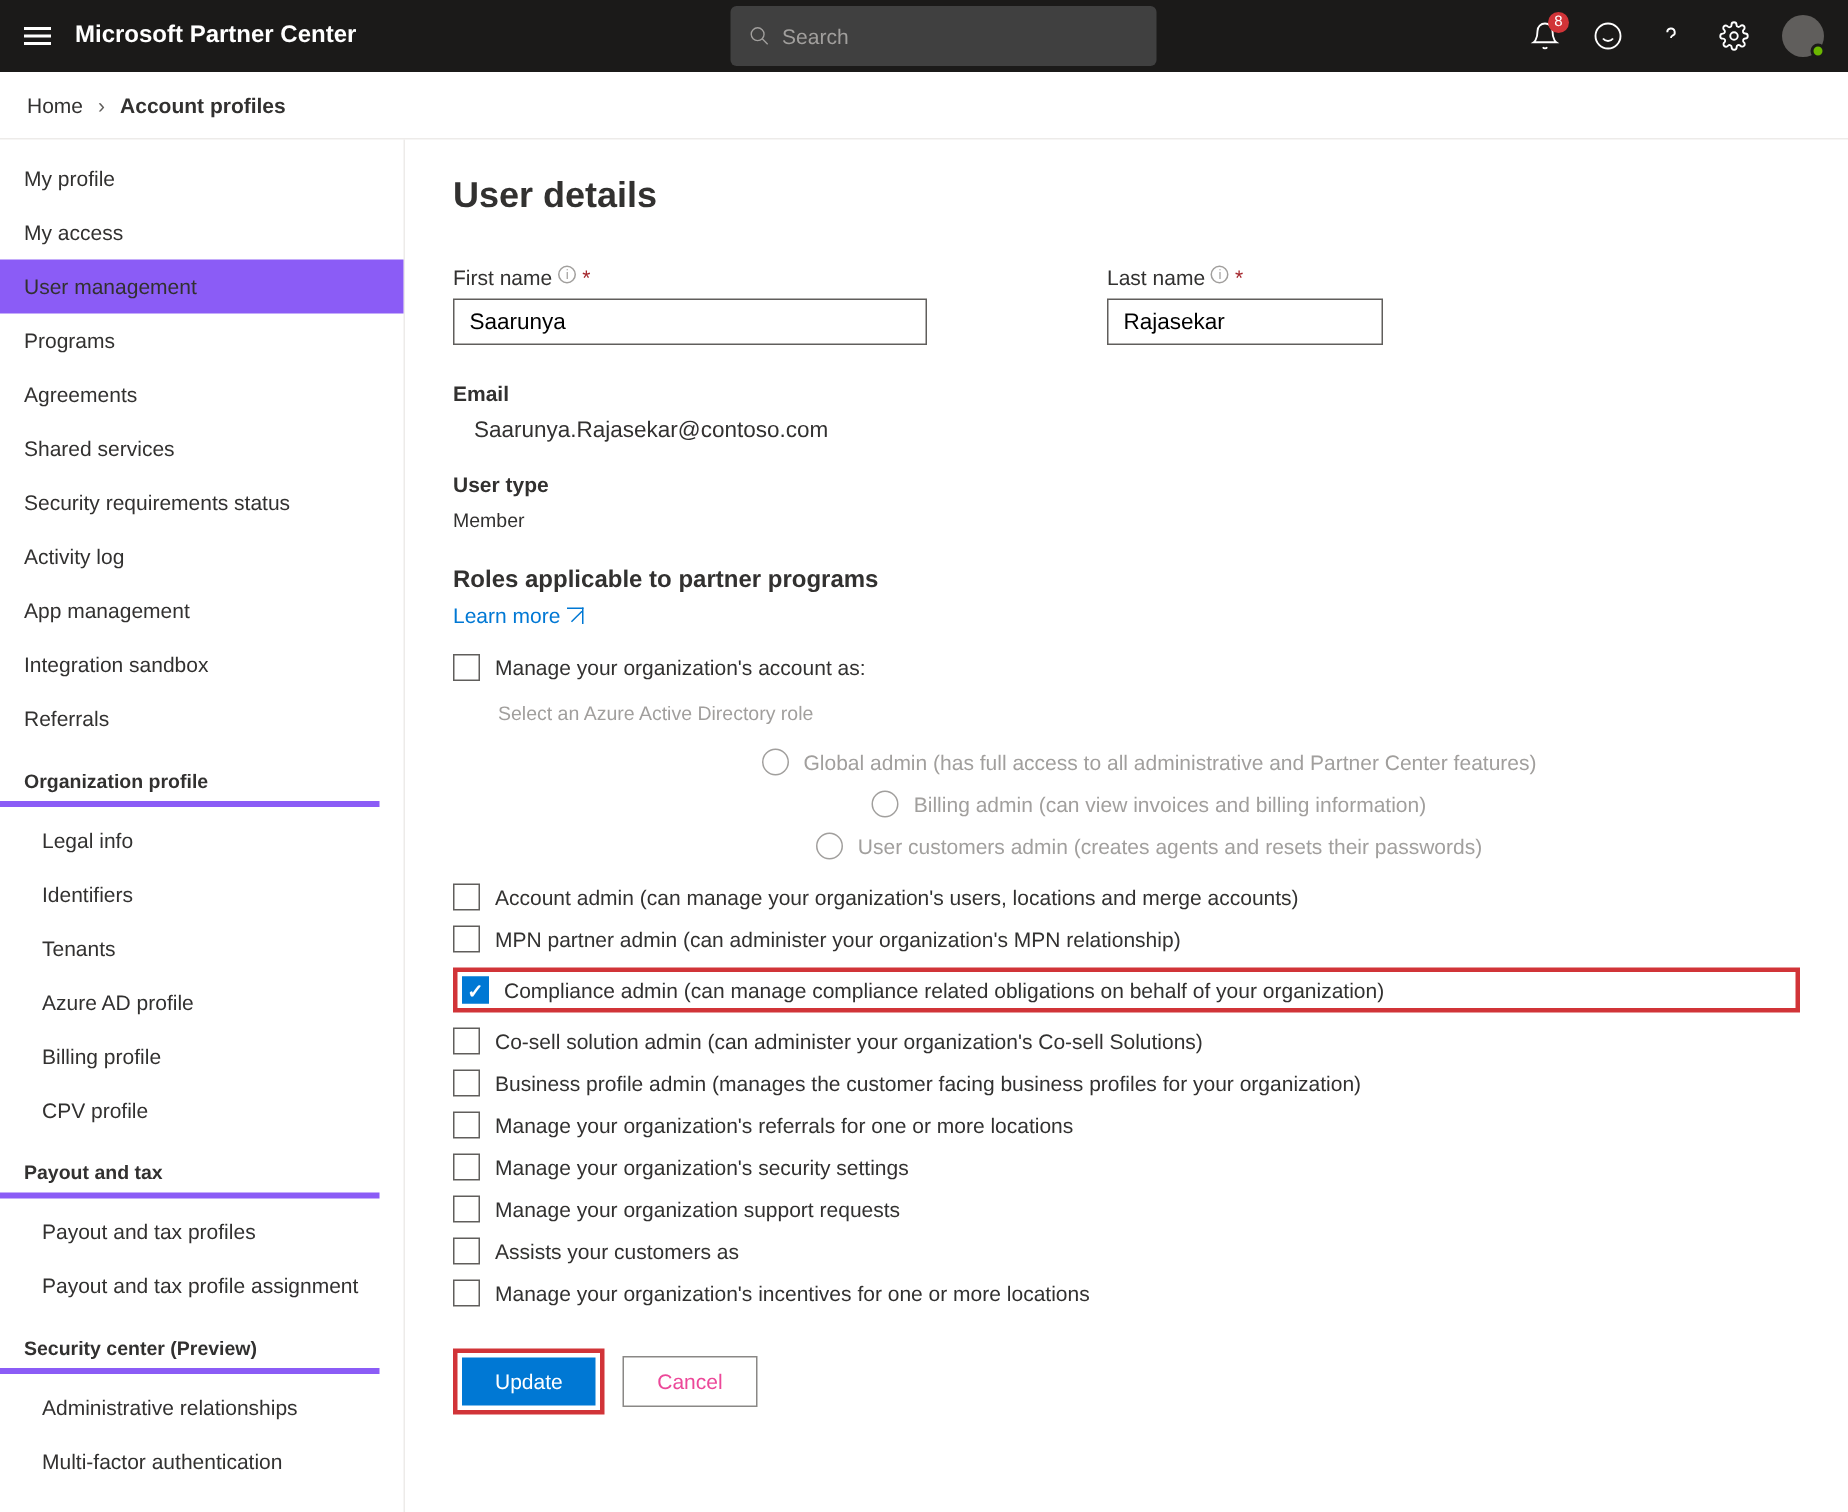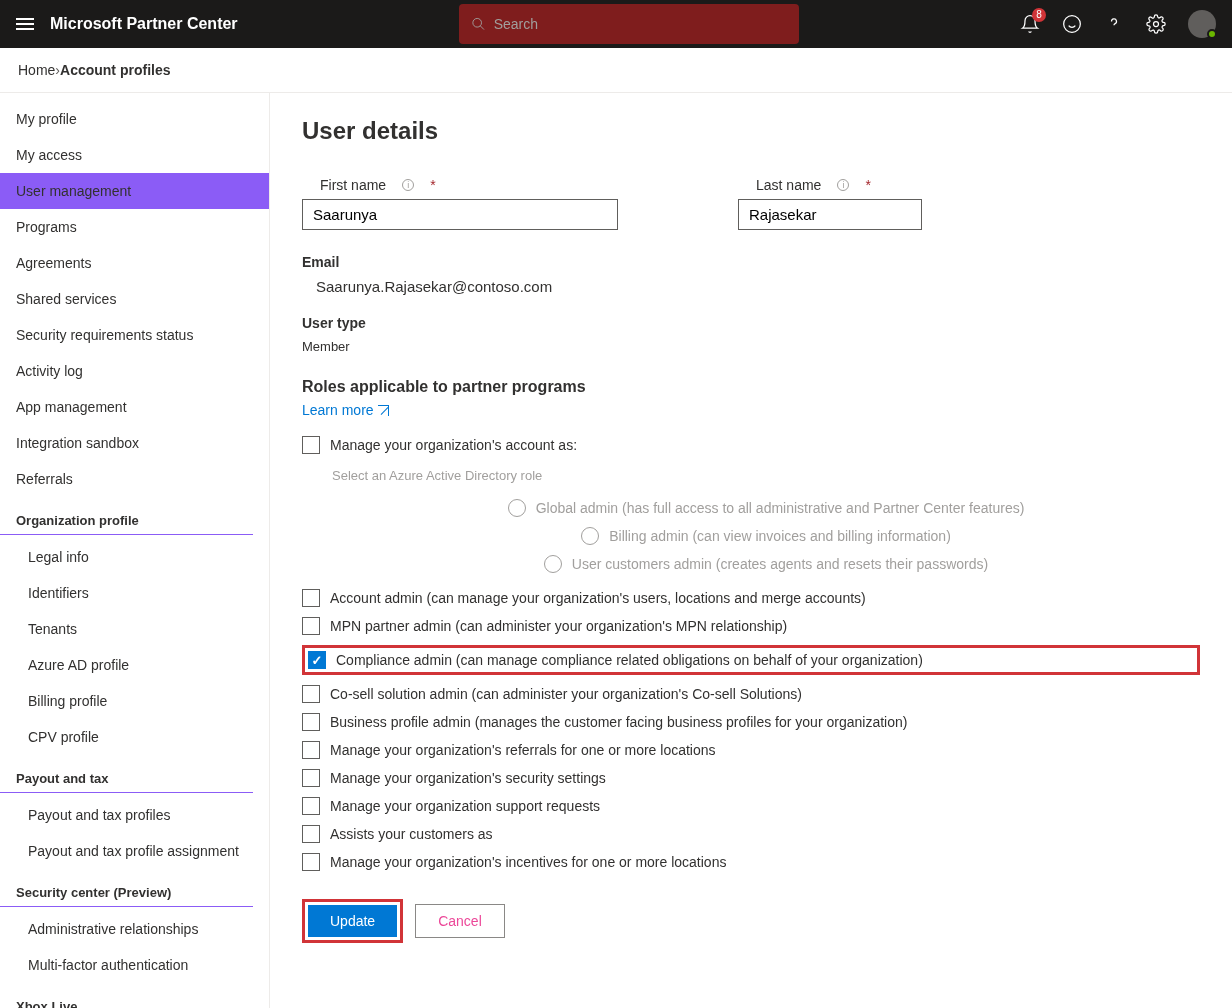--- a/index.html
+++ b/index.html
@@ -5,51 +5,51 @@
     * { margin: 0; padding: 0; box-sizing: border-box; }
     body { font-family: "Segoe UI", -apple-system, sans-serif; font-size: 14px; color: #323130; background: #fff; width: 1232px; }
     
     
     .header { background: #1b1a19; color: #fff; height: 48px; display: flex; align-items: center; padding: 0 16px; }
     .header-left { display: flex; align-items: center; gap: 16px; flex: 0 0 auto; }
     .menu-icon { cursor: pointer; display: flex; flex-direction: column; gap: 3px; width: 18px; }
     .menu-icon span { display: block; height: 2px; background: #fff; }
     .app-title { font-size: 16px; font-weight: 600; }
     .header-center { flex: 1; display: flex; justify-content: center; }
-    .search-box { background: #7f1d1d; border-radius: 4px; display: flex; align-items: center; padding: 12px 12px; width: 340px; gap: 8px; }
+    .search-box { background: #404040; border-radius: 4px; display: flex; align-items: center; padding: 12px 12px; width: 284px; gap: 8px; }
     .search-box input { background: transparent; border: none; color: #fff; outline: none; font-size: 14px; width: 100%; }
     .search-box input::placeholder { color: #a19f9d; }
     .search-icon-svg { width: 16px; height: 16px; fill: none; stroke: #a19f9d; stroke-width: 1.5; }
     .header-right { display: flex; align-items: center; gap: 22px; flex: 0 0 auto; }
     .header-icon { cursor: pointer; font-size: 18px; color: #fff; position: relative; display: flex; align-items: center; }
     .badge { position: absolute; background: #d13438; color: #fff; font-size: 10px; border-radius: 8px; padding: 0 4px; top: -6px; right: -6px; min-width: 14px; text-align: center; line-height: 14px; }
     .avatar { width: 28px; height: 28px; border-radius: 50%; background: #605e5c; position: relative; }
     .status-dot { width: 10px; height: 10px; border-radius: 50%; background: #6bb700; position: absolute; bottom: -1px; right: -1px; border: 2px solid #1b1a19; }
     .icon-svg { width: 20px; height: 20px; fill: none; stroke: #fff; stroke-width: 1.5; }
     
     
-    .breadcrumb { padding: 14px 18px; border-bottom: 1px solid #edebe9; font-size: 14px; display: flex; align-items: center; }
+    .breadcrumb { padding: 14px 18px; border-bottom: 1px solid #edebe9; font-size: 14px; display: flex; align-items: center; gap: 10px; }
     .breadcrumb a { color: #323130; text-decoration: none; }
     .breadcrumb .sep { color: #605e5c; }
     .breadcrumb .current { font-weight: 600; }
     
     
     .main-layout { display: flex; }
     .sidebar { width: 270px; border-right: 1px solid #edebe9; padding-top: 8px; min-height: 920px; }
     .side-item { padding: 10px 16px; cursor: pointer; font-size: 14px; color: #323130; }
     .side-item.active { background: #8b5cf6; font-weight: 400; }
-    .side-header { padding: 12px 16px 6px 16px; font-size: 13px; font-weight: 600; color: #323130; border-bottom: 1px solid #8b5cf6; margin: 4px 16px 4px 0; }
+    .side-header { padding: 12px 16px 6px 16px; font-size: 13px; font-weight: 600; color: #323130; border-bottom: 4px solid #8b5cf6; margin: 4px 16px 4px 0; }
     .side-sub { padding: 10px 16px 10px 28px; cursor: pointer; font-size: 14px; color: #323130; }
     
     
     .content { flex: 1; padding: 24px 32px; }
     .page-title { font-size: 24px; font-weight: 600; margin-bottom: 32px; }
     .form-row { display: flex; gap: 120px; margin-bottom: 24px; }
     .form-group { display: flex; flex-direction: column; }
-    .form-label { font-size: 14px; margin-bottom: 6px; display: flex; align-items: center; gap: 16px; margin-left: 18px; }
+    .form-label { font-size: 14px; margin-bottom: 6px; display: flex; gap: 4px; }
     .req { color: #a4262c; }
     .info-i { width: 12px; height: 12px; border: 1px solid #a19f9d; border-radius: 50%; display: inline-flex; align-items: center; justify-content: center; font-size: 9px; color: #a19f9d; }
     .text-input { border: 1px solid #605e5c; padding: 6px 10px; font-size: 15px; width: 316px; }
     .text-input.short { width: 184px; }
     .static-label { font-size: 14px; font-weight: 600; margin-bottom: 8px; margin-top: 8px; }
     .static-value { font-size: 15px; margin-bottom: 20px; margin-left: 14px; }
     .small-value { font-size: 13px; margin-bottom: 24px; }
     
     .section-title { font-size: 16px; font-weight: 600; margin-bottom: 6px; }
     .learn-link { color: #0078d4; text-decoration: none; font-size: 14px; display: inline-flex; align-items: center; gap: 4px; margin-bottom: 18px; }

